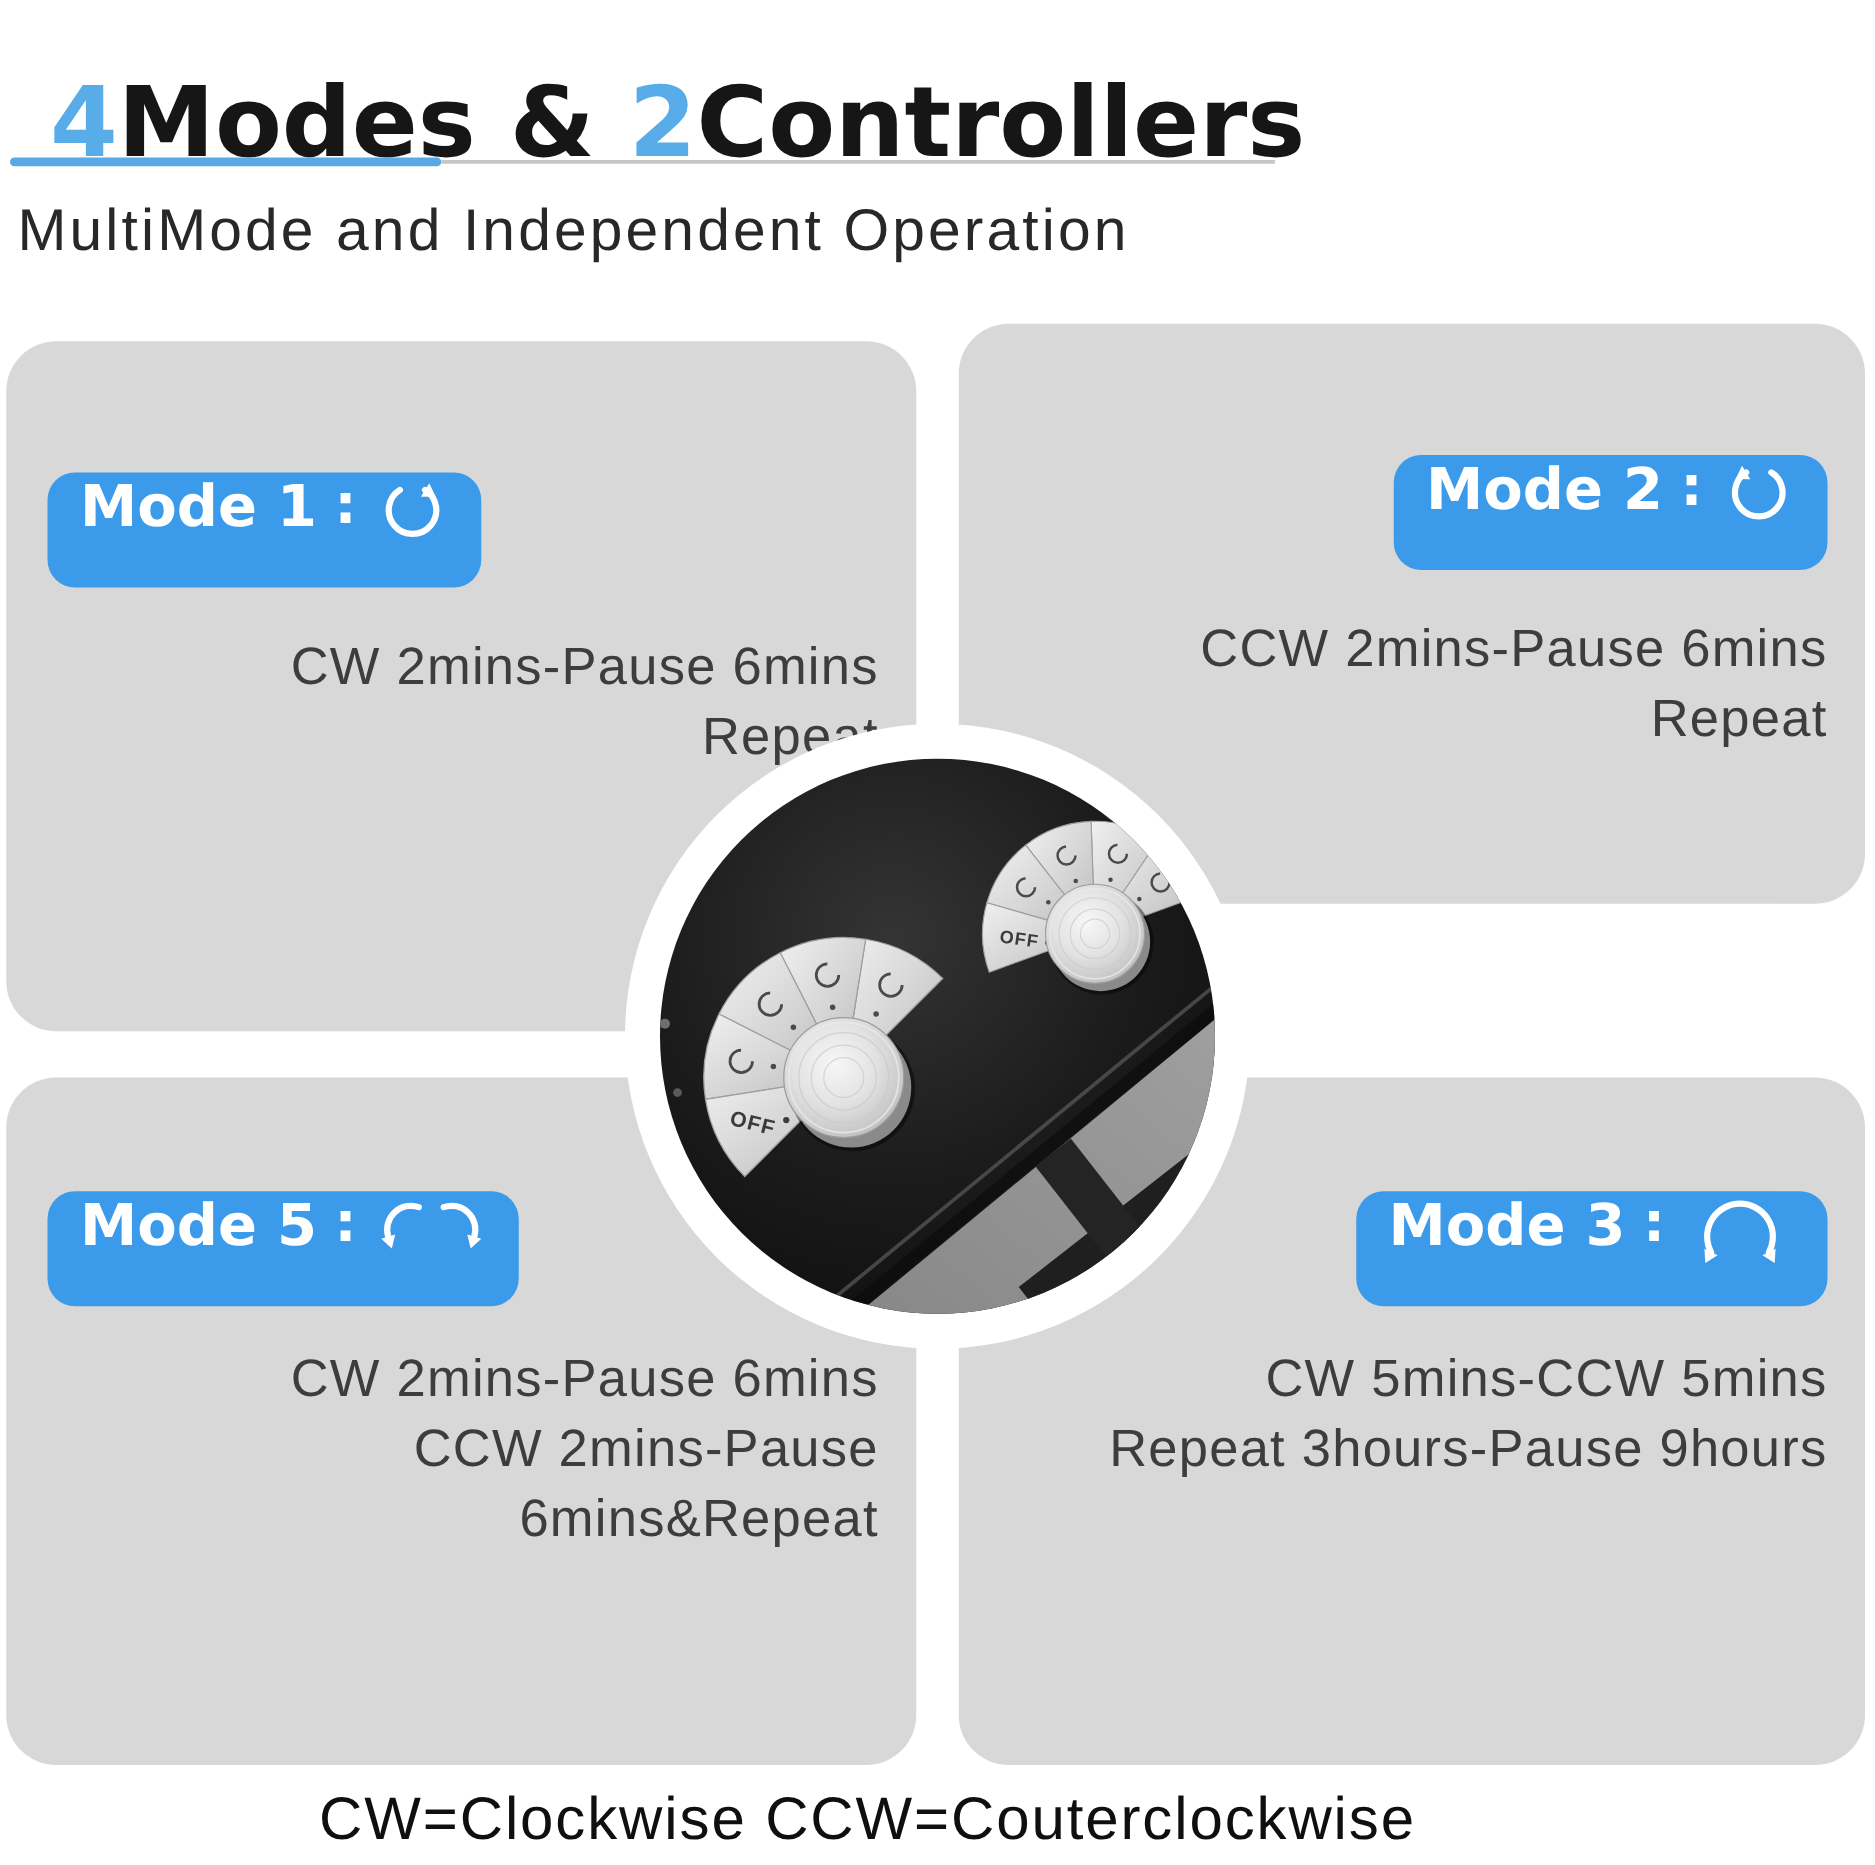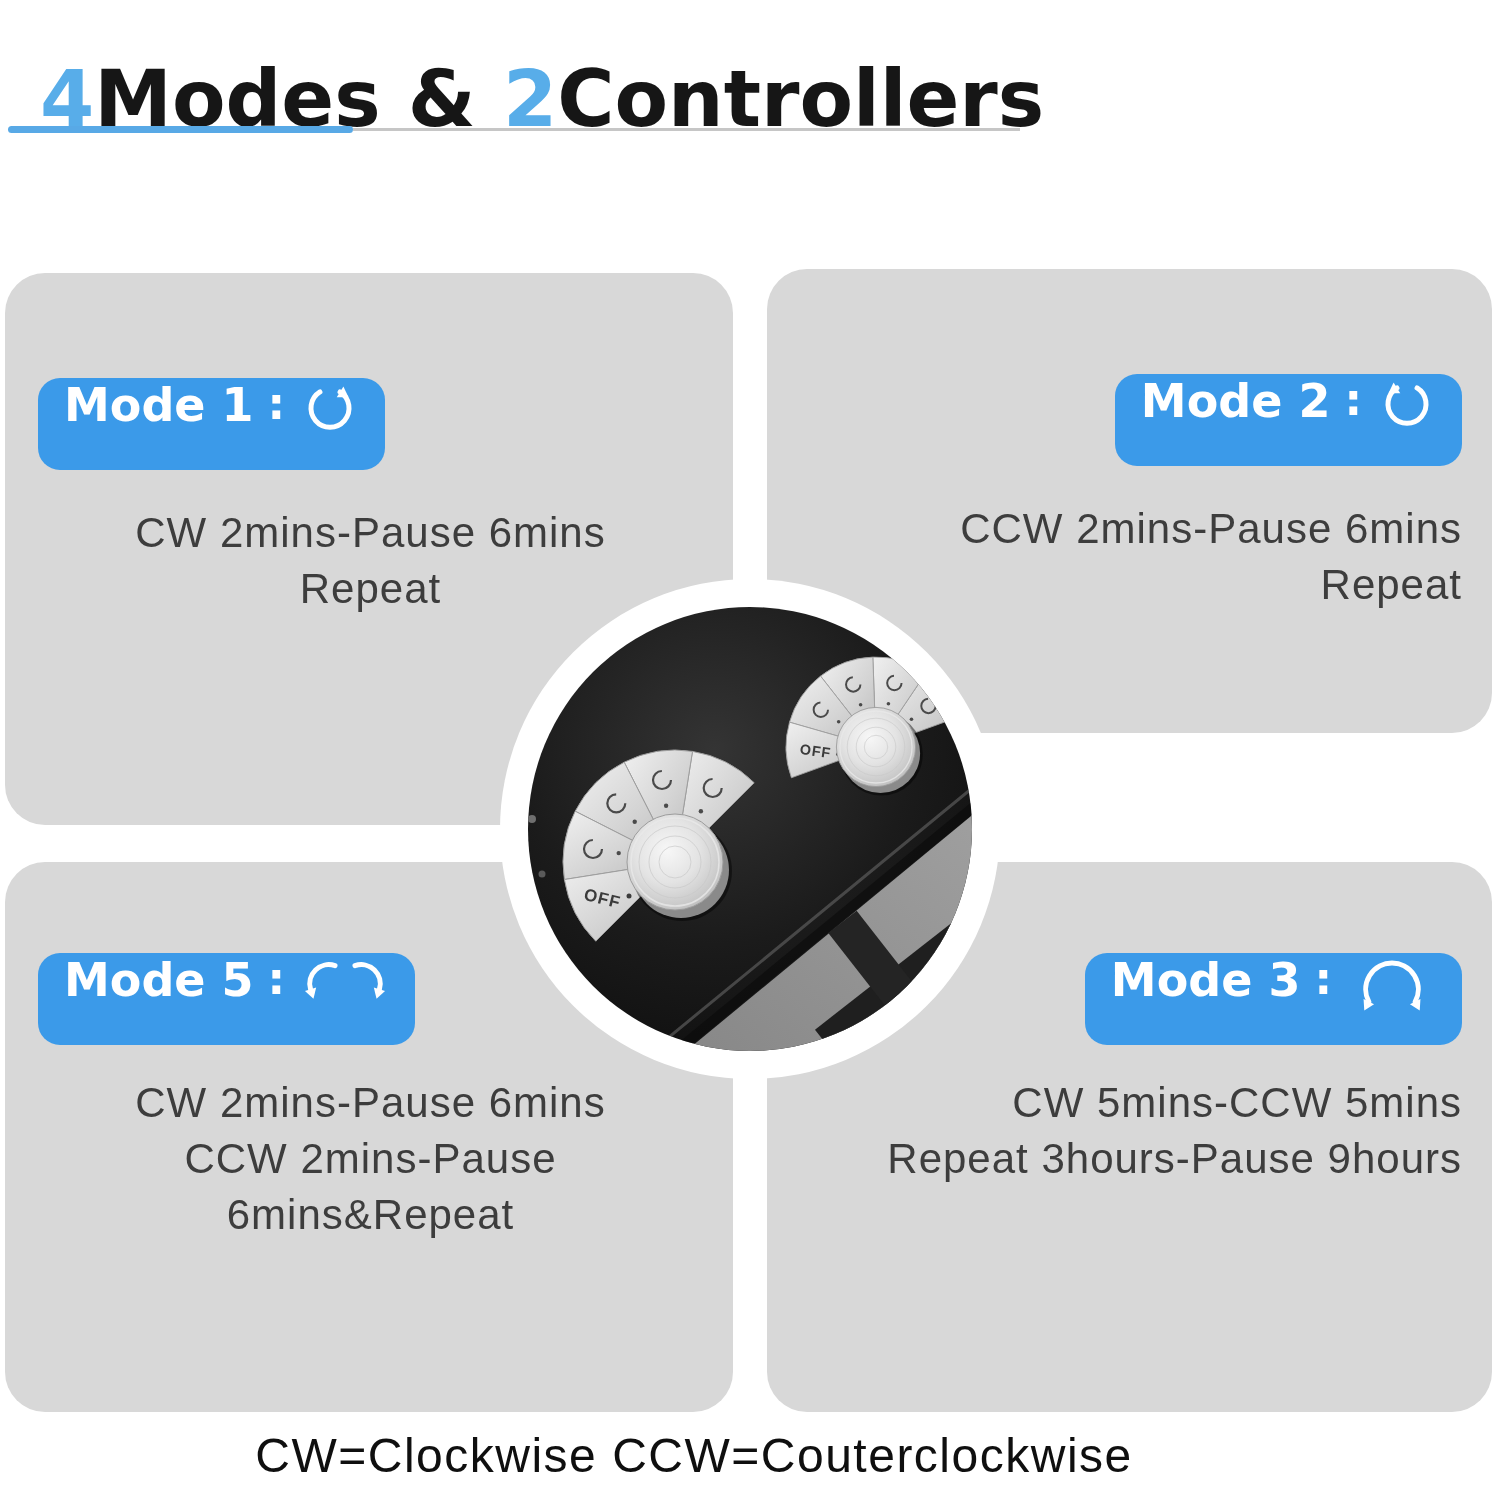--- a/index.html
+++ b/index.html
@@ -12,39 +12,39 @@
   .heading .num{color:#58ade9;}
   .underline{position:absolute;left:8px;top:126px;width:1012px;height:8px;}
   .underline .blue{position:absolute;left:0;top:0;width:345px;height:7px;background:#58a9e6;border-radius:4px;}
   .underline .gray{position:absolute;left:345px;top:2px;width:667px;height:3px;background:#c6c6c6;}
   .subtitle{position:absolute;left:14px;top:156px;font-size:47px;font-weight:500;color:#282828;
             letter-spacing:2.5px;}
 
   
   .card{position:absolute;background:#d8d8d8;border-radius:40px;}
   .c1{left:5px;  top:273px;width:728px;height:552px;}
-  .c2{left:767px;top:269px;width:725px;height:464px;}
+  .c2{left:767px;top:259px;width:725px;height:464px;}
   .c3{left:5px;  top:862px;width:728px;height:550px;}
   .c4{left:767px;top:862px;width:725px;height:550px;}
 
   .badge{position:absolute;display:inline-flex;align-items:flex-start;height:92px;
          padding:0 26px;background:#3b9ae9;border-radius:22px;}
   .c1 .badge,.c2 .badge{top:105px;}
   .c3 .badge,.c4 .badge{top:91px;}
   .c1 .badge,.c3 .badge{left:33px;}
   .c2 .badge,.c4 .badge{right:30px;}
   .badge-label{font-family:"DejaVu Sans", sans-serif;font-weight:700;font-size:46px;color:#ffffff;}
   .badge-colon{font-family:"DejaVu Sans", sans-serif;font-weight:700;font-size:44px;color:#ffffff;
                margin:0 16px 0 14px;}
   .badge svg{display:block;}
 
   .desc{position:absolute;margin:0;font-size:42px;line-height:56px;color:#3d3d3d;letter-spacing:1px;}
   .c1 .desc,.c2 .desc{top:232px;}
   .c3 .desc,.c4 .desc{top:213px;}
-  .c1 .desc,.c3 .desc{left:33px;right:30px;text-align:center;}
+  .c1 .desc,.c3 .desc{left:33px;right:30px;text-align:right;}
   .c2 .desc,.c4 .desc{left:30px;right:30px;text-align:right;}
 
   
   .photo{position:absolute;left:490px;top:569px;}
 
   
   .footer{position:absolute;left:0;top:1428px;width:1388px;text-align:center;
           font-size:48px;color:#0f0f0f;letter-spacing:1.5px;}
 </style>
 </head>
@@ -52,20 +52,21 @@
 
 <div class="page">
 
   <h1 class="heading"><span class="num">4</span><span>Modes &amp; </span><span class="num">2</span><span>Controllers</span></h1>
 
   <div class="underline">
     <div class="blue"></div>
     <div class="gray"></div>
   </div>
 
+  <div class="subtitle">MultiMode and Independent Operation</div>
 
   <section class="card c1">
     <div class="badge">
       <span class="badge-label">Mode 1</span>
       <span class="badge-colon">:</span>
       <svg width="58" height="58" viewBox="0 0 64 64">
         <path d="M 43.1 15.4 A 21 21 0 1 1 20.9 15.4" fill="none" stroke="#ffffff" stroke-width="5.5" stroke-linecap="round"></path>
         <polygon points="52.4,21.2 39.4,21.3 46.8,9.5" fill="#ffffff"></polygon>
       </svg>
     </div>

